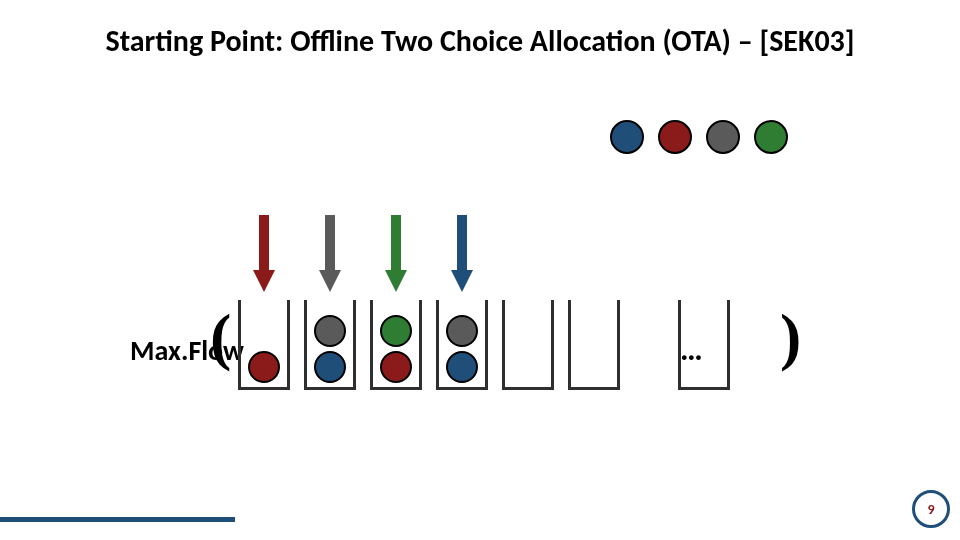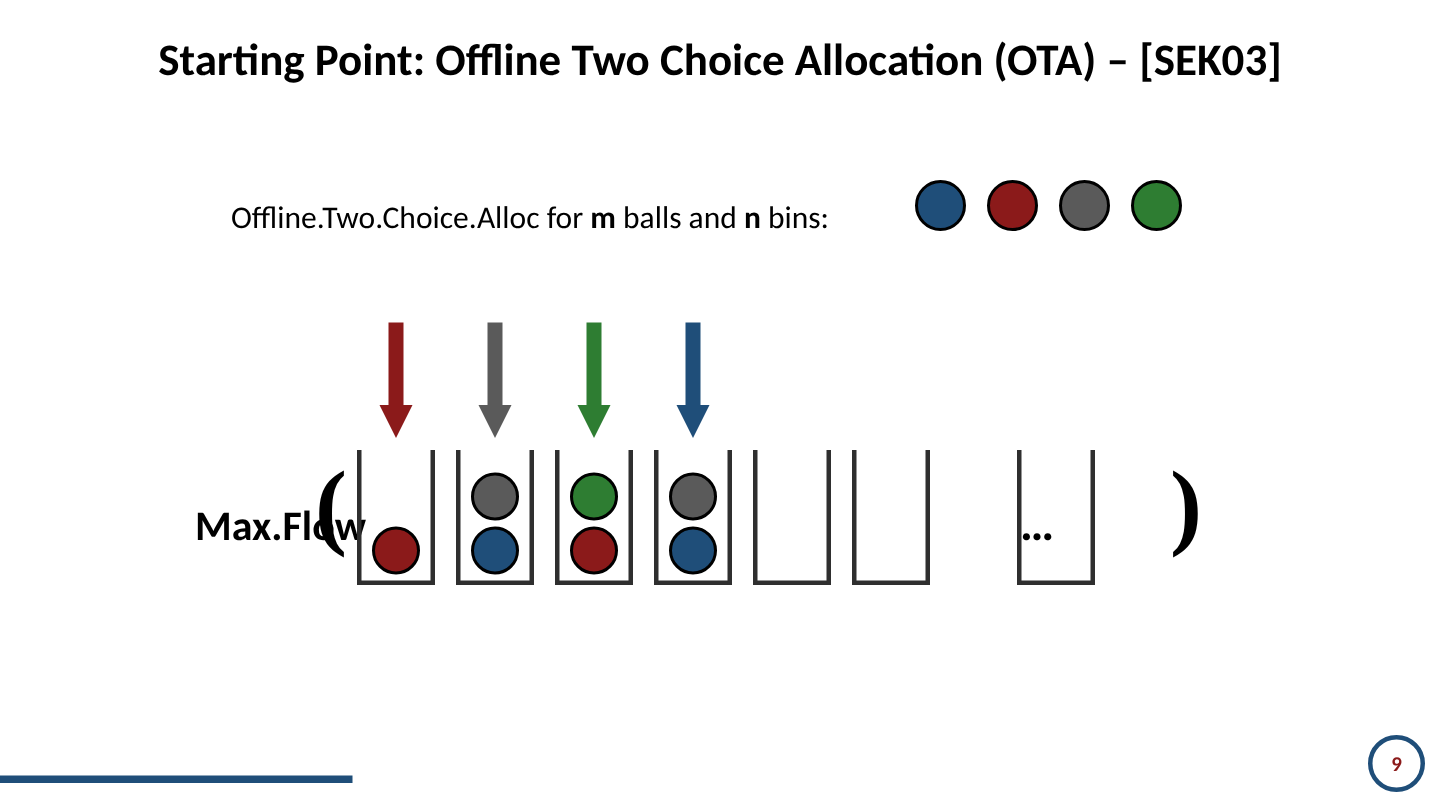--- a/index.html
+++ b/index.html
@@ -47,23 +47,20 @@
   .page-badge { position: absolute; bottom: 12px; right: 10px; width: 38px; height: 38px; border: 3px solid #1f4e79; border-radius: 50%; display: flex; align-items: center; justify-content: center; font-size: 14px; color: #8b1a1a; font-weight: 600; clip-path: inset(0 0 0 -10px); }
   .page-badge-clip { position: absolute; bottom: 0; right: 0; width: 48px; height: 54px; overflow: hidden; }
 </style>
 </head>
 <body>
 
 <div class="slide">
 
   <div class="title">Starting Point: Offline Two Choice Allocation (OTA) – [SEK03]</div>
 
-  <div class="subline">
-    <span>Offline.Two.Choice.Alloc for </span><b>m</b><span> balls and </span><b>n</b><span> bins:</span>
-  </div>
 
   <div class="balls-row" id="annot-balls">
       <div class="ball c-blue"></div>
       <div class="ball c-red"></div>
       <div class="ball c-gray"></div>
       <div class="ball c-green"></div>
     </div>
 
   <div class="arrows" id="arrows">
       <div class="arrow-slot">

